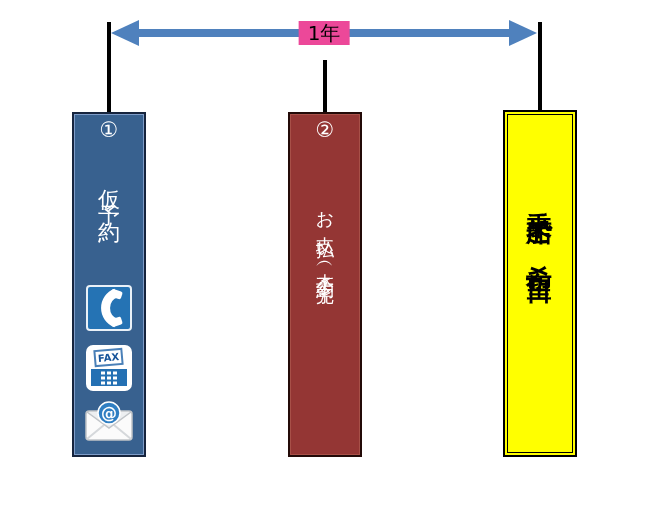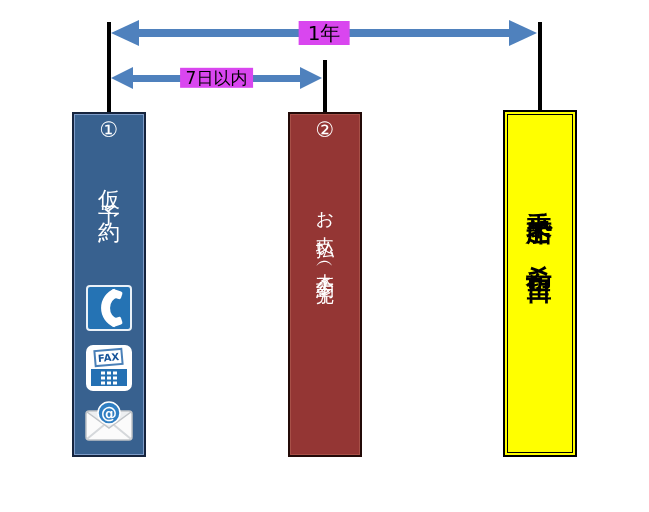--- a/index.html
+++ b/index.html
@@ -12,21 +12,21 @@
   .vline.left  { left:107px; top:22px; height:92px; }
   .vline.mid   { left:323px; top:60px; height:54px; }
   .vline.right { left:538px; top:22px; height:90px; }
 
   
   .arrow { position:absolute; }
   .arrow .shaft { position:absolute; background:#4F81BD; }
   .arrow .head { position:absolute; width:0; height:0; }
   .arrow .label {
     position:absolute; left:50%; top:50%; transform:translate(-50%,-50%);
-    background:#d946ef; white-space:nowrap; color:#000; padding:0 9px; line-height:1.2;
+    background:#ec4899; white-space:nowrap; color:#000; padding:0 9px; line-height:1.2;
   }
   .arrow.year { left:111px; top:20px; width:426px; height:26px; }
   .arrow.year .shaft { left:25px; right:25px; top:9px; height:8px; }
   .arrow.year .head.l { left:0; top:0;
     border-top:13px solid transparent; border-bottom:13px solid transparent; border-right:28px solid #4F81BD; }
   .arrow.year .head.r { right:0; top:0;
     border-top:13px solid transparent; border-bottom:13px solid transparent; border-left:28px solid #4F81BD; }
   .arrow.year .label { font-size:20px; }
 
   .arrow.week { left:111px; top:67px; width:211px; height:22px; }
@@ -94,26 +94,20 @@
   <div class="vline mid"></div>
   <div class="vline right"></div>
 
   <div class="arrow year">
     <div class="head l"></div>
     <div class="shaft"></div>
     <div class="head r"></div>
     <span class="label">1年</span>
   </div>
 
-  <div class="arrow week">
-    <div class="head l"></div>
-    <div class="shaft"></div>
-    <div class="head r"></div>
-    <span class="label">7日以内</span>
-  </div>
 
   <div class="box blue">
     <div class="num">①</div>
     <div class="vtext">仮予約</div>
 
     <div class="icon phone">
       <svg width="42" height="42" viewBox="0 0 42 42">
         <path d="M28 6 A16 16 0 0 0 28 36" fill="none" stroke="#ffffff" stroke-width="9" stroke-linecap="butt"></path>
         <rect x="23" y="3" width="11" height="8" rx="2" fill="#ffffff" transform="rotate(18 28 7)"></rect>
         <rect x="23" y="31" width="11" height="8" rx="2" fill="#ffffff" transform="rotate(-18 28 35)"></rect>

